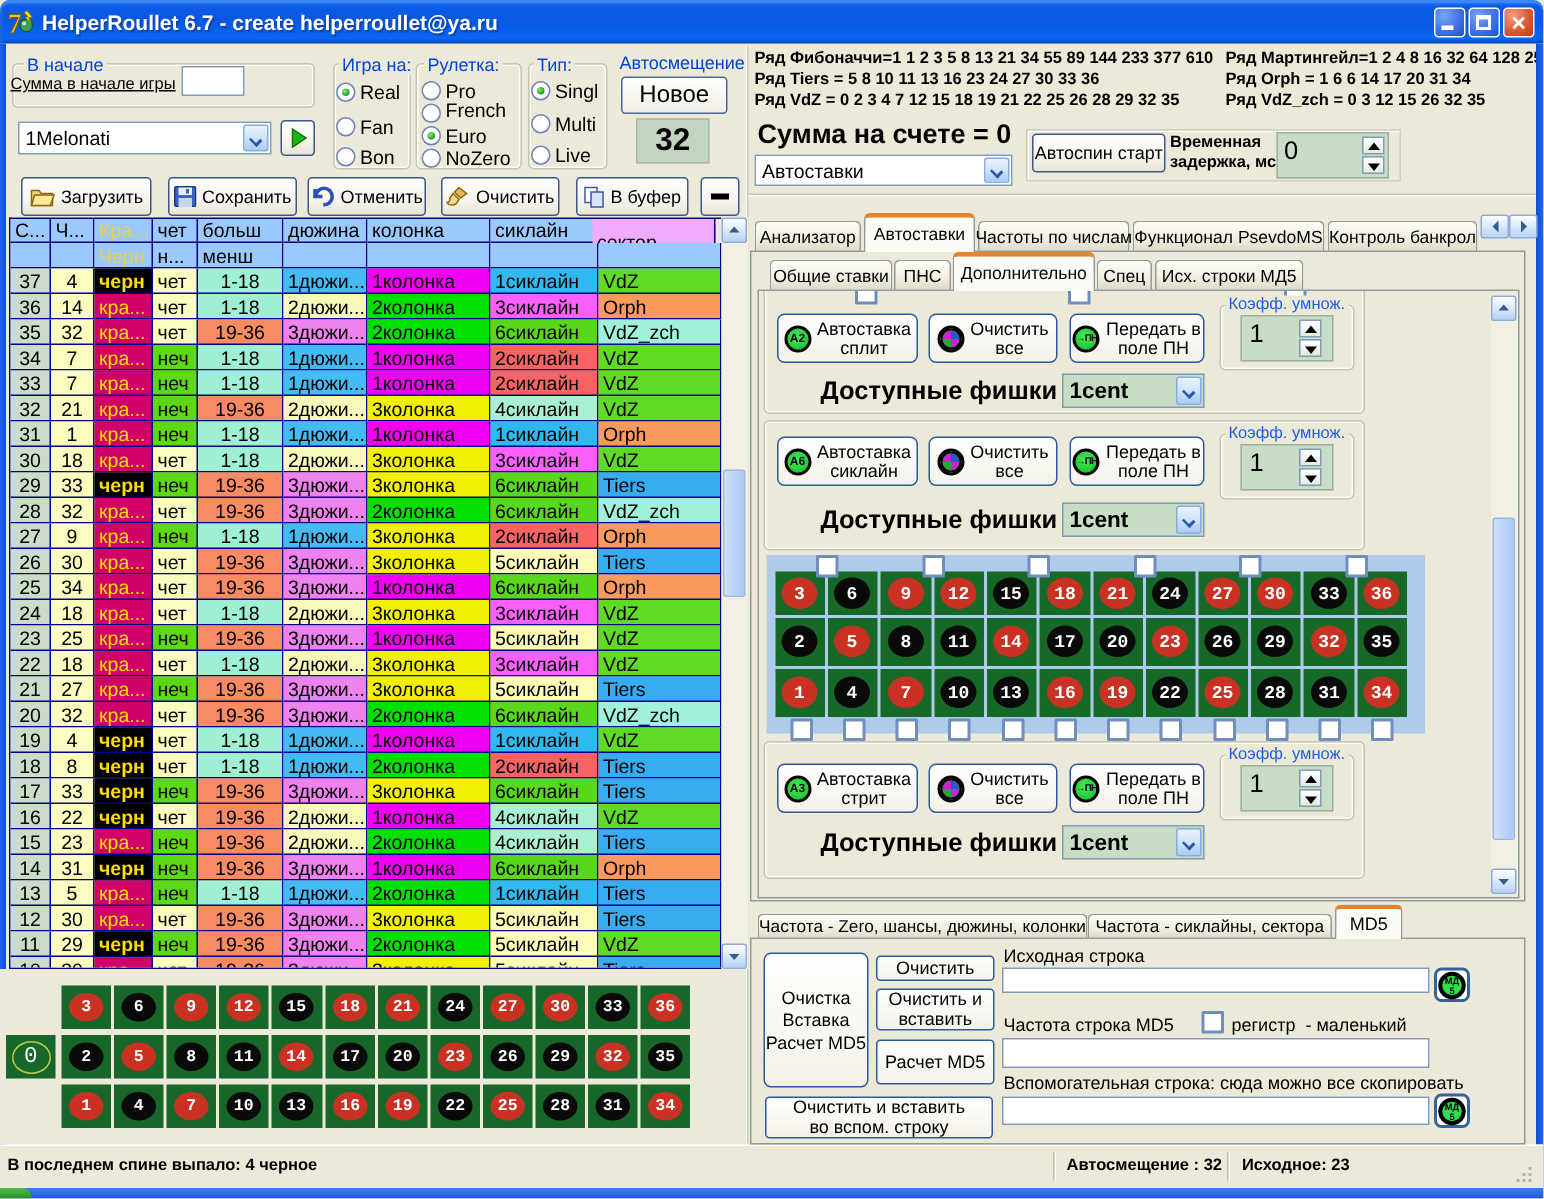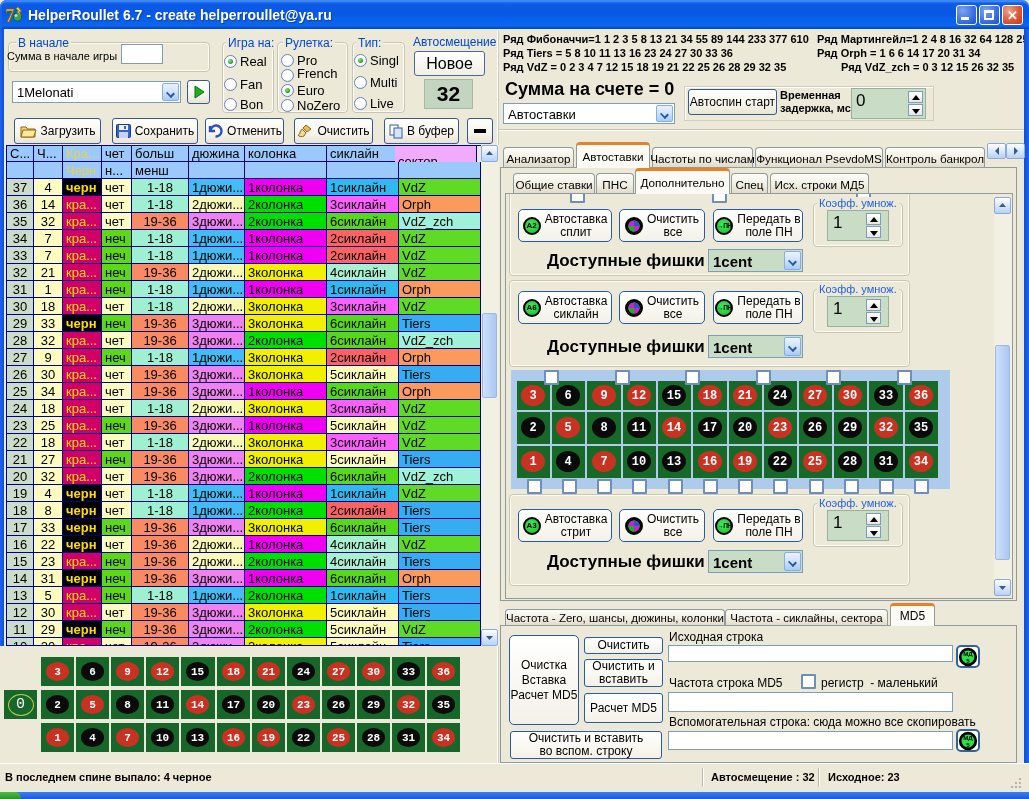--- a/index.html
+++ b/index.html
@@ -57,21 +57,21 @@
 <div class="abs" style="left:1002px;top:5px;width:21px;height:20px;border:1px solid #fff;border-radius:3px;background:radial-gradient(circle at 30% 25%,#f0a183,#dd5936 55%,#c03a17);display:flex;align-items:center;justify-content:center;color:#fff;font-weight:bold;font-size:13px;">✕</div>
 
 <div class="abs" style="left:0;top:29px;width:4px;height:763px;background:linear-gradient(90deg,#2163e8,#0d50d8);"></div>
 <div class="abs" style="left:1024px;top:29px;width:5px;height:763px;background:linear-gradient(90deg,#0d50d8,#2163e8);"></div>
 
 <div class="abs" style="left:0;top:792px;width:1029px;height:7px;background:linear-gradient(180deg,#3a81f3,#2257d8);"></div>
 <div class="abs" style="left:0;top:792px;width:21px;height:7px;background:linear-gradient(180deg,#4cbf4a,#2d8f2b);border-radius:0 6px 0 0;"></div>
 
 <div class="abs groupbox" style="left:8px;top:42px;width:202px;height:30px;"></div>
 <div class="gtitle" style="left:16px;top:36px;">В начале</div>
-<div class="abs" style="left:7px;top:50px;font-size:11px;">Сумма в начале игры</div>
+<div class="abs" style="left:7px;top:50px;font-size:11px;text-decoration:underline;">Сумма в начале игры</div>
 <div class="abs field" style="left:121px;top:44px;width:42px;height:20px;"></div>
 
 <div class="combo" style="left:12px;top:81px;width:169px;height:22px;">
     <span class="txt t13">1Melonati</span>
     <span class="cbtn">
       <span class="chev"></span>
     </span>
   </div>
 <div class="abs xpbtn" style="left:187px;top:80px;width:23px;height:24px;">
     <svg width="14" height="14">
@@ -112,21 +112,21 @@
 <div class="abs" style="left:414px;top:51px;width:71px;height:25px;background:linear-gradient(180deg,#fff,#f1efe4);border:1px solid #4c689c;border-radius:3px;display:flex;align-items:center;justify-content:center;font-size:16px;">Новое</div>
 <div class="abs" style="left:424px;top:79px;width:49px;height:30px;background:#c3d4c1;border:1px solid #a8b8a6;display:flex;align-items:center;justify-content:center;font-size:21px;font-weight:bold;">32</div>
 
 <div class="abs" style="left:497px;top:31px;width:2px;height:732px;background:#cfccbc;border-left:1px solid #fff;"></div>
 
 <div class="abs t11" style="left:503px;top:33px;white-space:nowrap;">Ряд Фибоначчи=1 1 2 3 5 8 13 21 34 55 89 144 233 377 610</div>
 <div class="abs t11" style="left:817px;top:33px;white-space:nowrap;width:207px;overflow:hidden;">Ряд Мартингейл=1 2 4 8 16 32 64 128 256</div>
 <div class="abs t11" style="left:503px;top:47px;white-space:nowrap;">Ряд Tiers = 5 8 10 11 13 16 23 24 27 30 33 36</div>
 <div class="abs t11" style="left:817px;top:47px;white-space:nowrap;">Ряд Orph = 1 6 6 14 17 20 31 34</div>
 <div class="abs t11" style="left:503px;top:61px;white-space:nowrap;">Ряд VdZ = 0 2 3 4 7 12 15 18 19 21 22 25 26 28 29 32 35</div>
-<div class="abs t11" style="left:841px;top:61px;white-space:nowrap;">Ряд VdZ_zch = 0 3 12 15 26 32 35</div>
+<div class="abs t11" style="left:817px;top:61px;white-space:nowrap;">Ряд VdZ_zch = 0 3 12 15 26 32 35</div>
 <div class="abs" style="left:505px;top:79px;font-size:18px;font-weight:bold;">Сумма на счете = 0</div>
 <div class="combo" style="left:503px;top:103px;width:172px;height:21px;">
     <span class="txt t13">Автоставки</span>
     <span class="cbtn">
       <span class="chev"></span>
     </span>
   </div>
 <div class="abs" style="left:684px;top:86px;width:250px;height:35px;border:1px solid #d2cfc0;box-shadow:inset 1px 1px 0 #fff;"></div>
 <div class="abs xpbtn" style="left:688px;top:89px;width:89px;height:26px;font-size:12px;">Автоспин старт</div>
 <div class="abs t11" style="left:780px;top:89px;line-height:13px;">Временная<br>задержка, мс</div>

